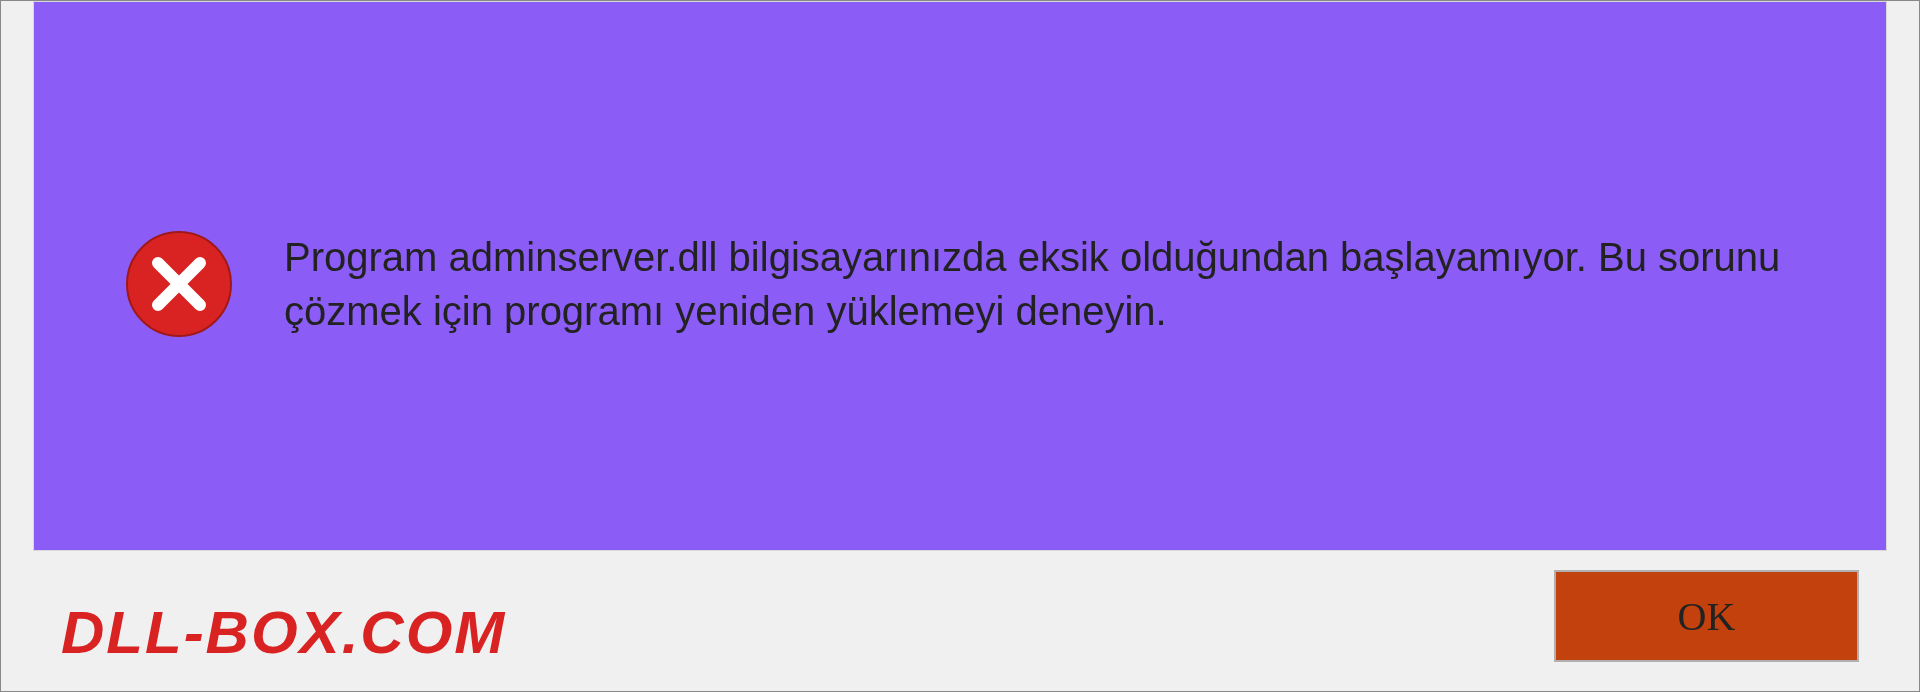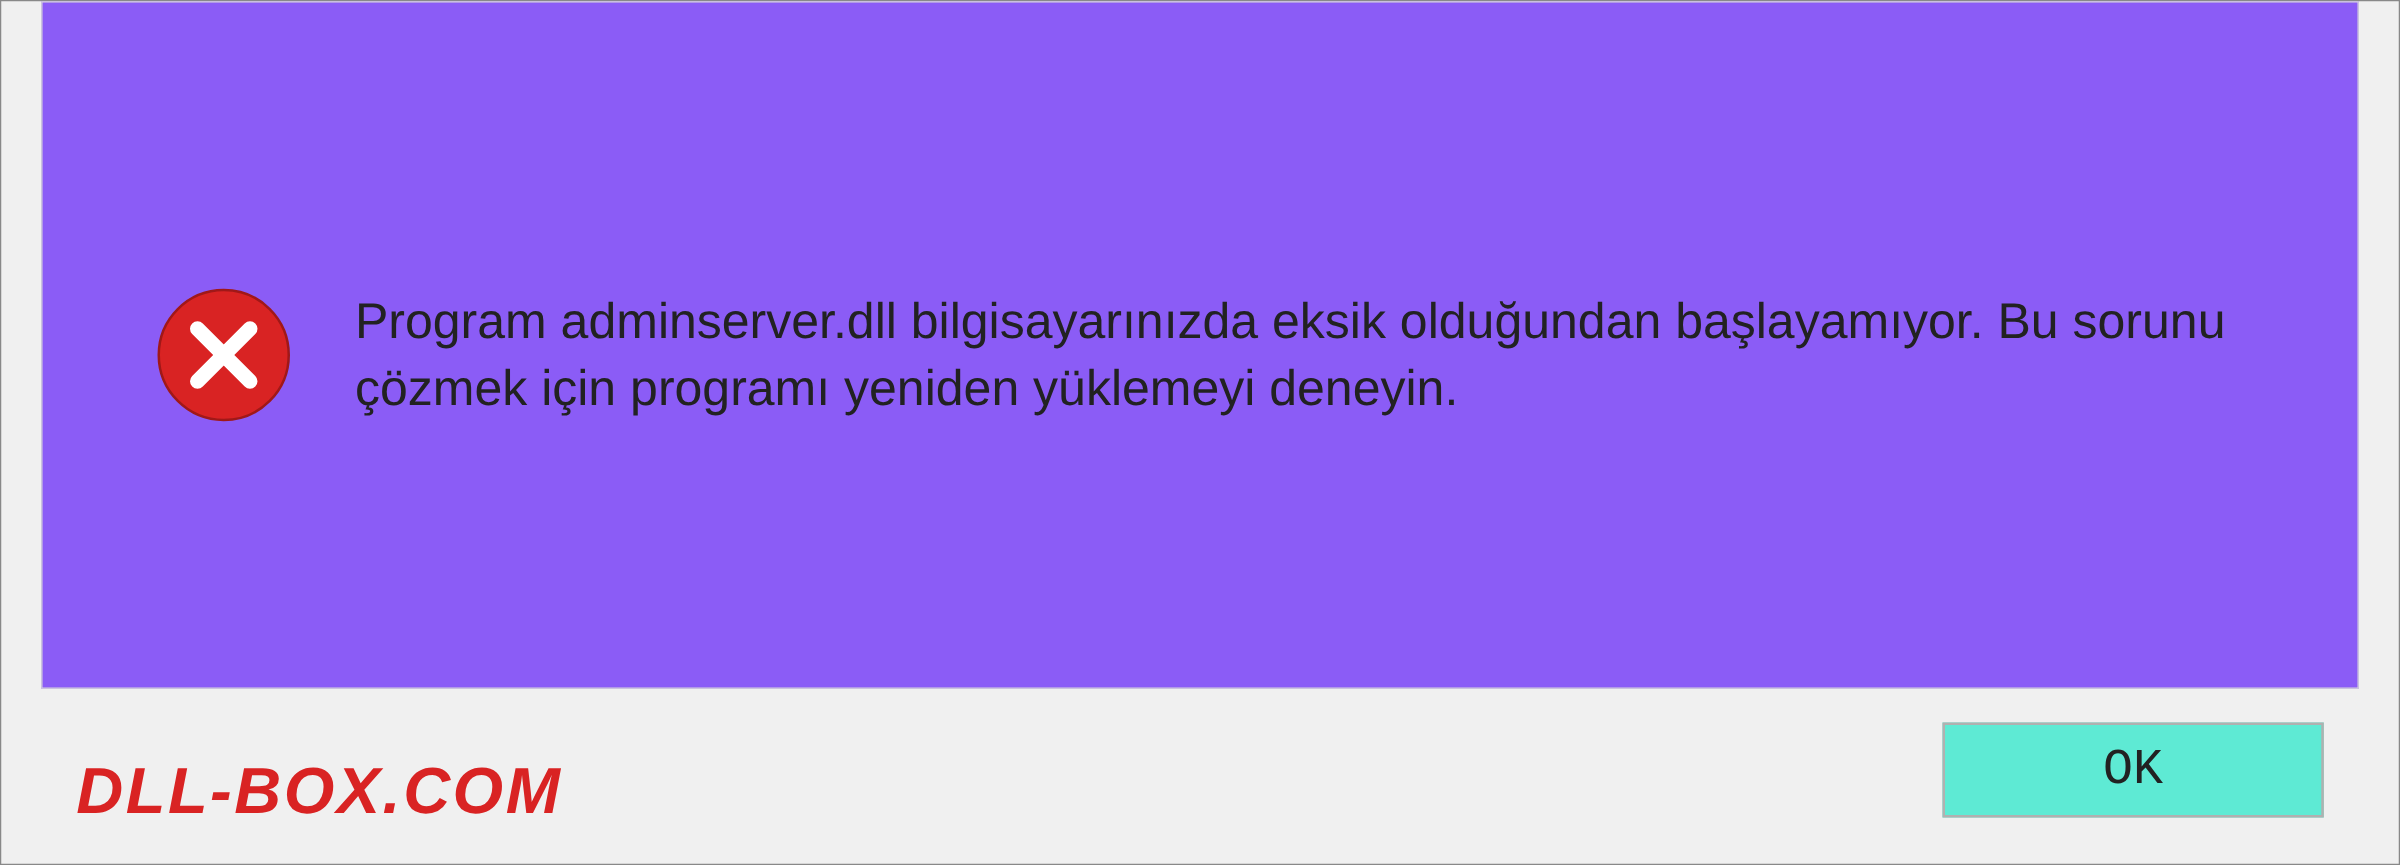--- a/index.html
+++ b/index.html
@@ -76,40 +76,40 @@
       font-weight: 400;
     }
     .footer {
       height: 120px;
       display: flex;
       align-items: center;
       justify-content: space-between;
       padding: 0 60px 30px 60px;
     }
     .watermark {
-      font-size: 52px;
+      font-size: 60px;
       font-weight: 900;
       font-style: italic;
       color: #d92323;
       letter-spacing: 2px;
       font-family: Arial, sans-serif;
       margin-top: 33px;
     }
     .ok-button {
       width: 305px;
-      height: 76px;
-      background: #5eead4;
+      height: 92px;
+      background: #c2410c;
       border: 2px solid #b0b0b0;
       font-size: 40px;
       color: #222;
       display: flex;
       align-items: center;
       justify-content: center;
       cursor: pointer;
-      font-family: Liberation Mono, monospace;
+      font-family: Liberation Serif, serif;
     }
   </style>
 </head>
 <body>
 
 <div class="dialog">
 
   <div class="content-panel">
     <div class="error-icon">
       <svg viewBox="0 0 110 110">

